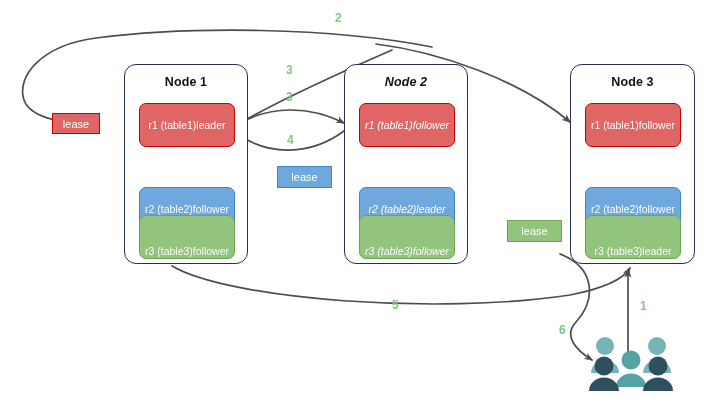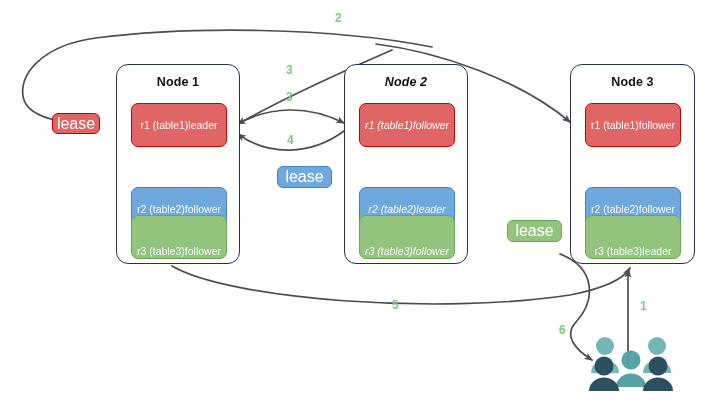--- a/index.html
+++ b/index.html
@@ -58,26 +58,26 @@
     text-shadow: 0 0 1px rgba(0,0,0,.08);
   }
   .replica .ln { display: block; }
   .rep-red   { background: #e06666; border: 1.4px solid #cc0000; }
   .rep-blue  { background: #6fa8dc; border: 1.4px solid #3d85c6; margin-top: 28px; }
   .rep-green { background: #93c47d; border: 1.4px solid #6aa84f; align-items: flex-end; }
 
   .lease {
     position: absolute;
     box-sizing: border-box;
-    border-radius: 6px;
+    border-radius: 0;
     display: flex;
     align-items: center;
     justify-content: center;
     color: #ffffff;
-    font-size: 16px;
+    font-size: 11px;
     line-height: 12px;
   }
   .lease-red   { background: #e06666; border: 1.4px solid #cc0000; }
   .lease-blue  { background: #6fa8dc; border: 1.4px solid #3d85c6; }
   .lease-green { background: #93c47d; border: 1.4px solid #6aa84f; }
 
   .step-label {
     position: absolute;
     color: #82c785;
     font-size: 12px;
@@ -114,21 +114,21 @@
       <path d="M 344,131 C 310,156 268,156 238,134" marker-end="url(#arrowhead)"></path>
 
       <path d="M 172,266 C 230,300 440,315 570,295 C 606,288 624,278 630,268" marker-end="url(#arrowhead)"></path>
 
       <path d="M 628,352 L 628,270" marker-end="url(#arrowhead)"></path>
 
       <path d="M 560,254 C 596,268 596,300 576,322 C 563,336 576,350 592,360" marker-end="url(#arrowhead)"></path>
     </g>
   </svg>
 
-  <div class="node-box" style="left:116px; top:64px; width:124px; height:200px;">
+  <div class="node-box" style="left:124px; top:64px; width:124px; height:200px;">
     <div class="node-title">Node 1</div>
     <div class="replica rep-red" style="left:14px; top:38px; width:96px; height:44px;">
       <span class="ln">r1 (table1)</span>
       <span class="ln">leader</span>
     </div>
     <div class="replica rep-blue" style="left:14px; top:94px; width:96px; height:44px;">
       <span class="ln">r2 (table2)</span>
       <span class="ln">follower</span>
     </div>
     <div class="replica rep-green" style="left:14px; top:150px; width:96px; height:44px;">

